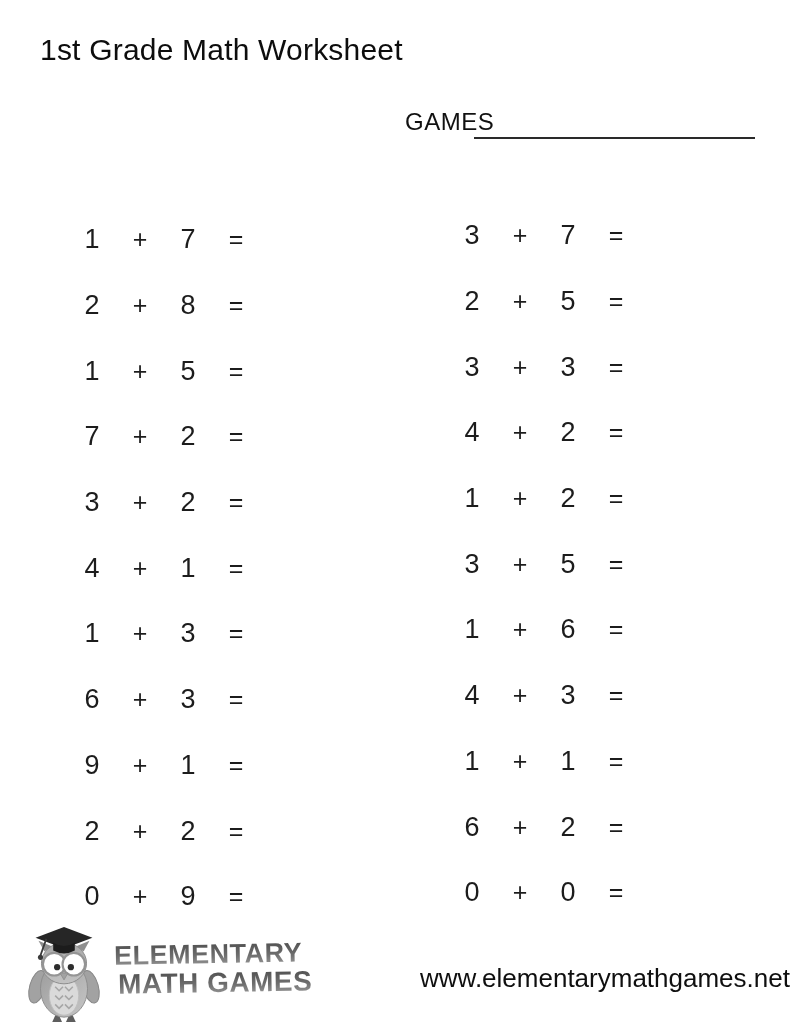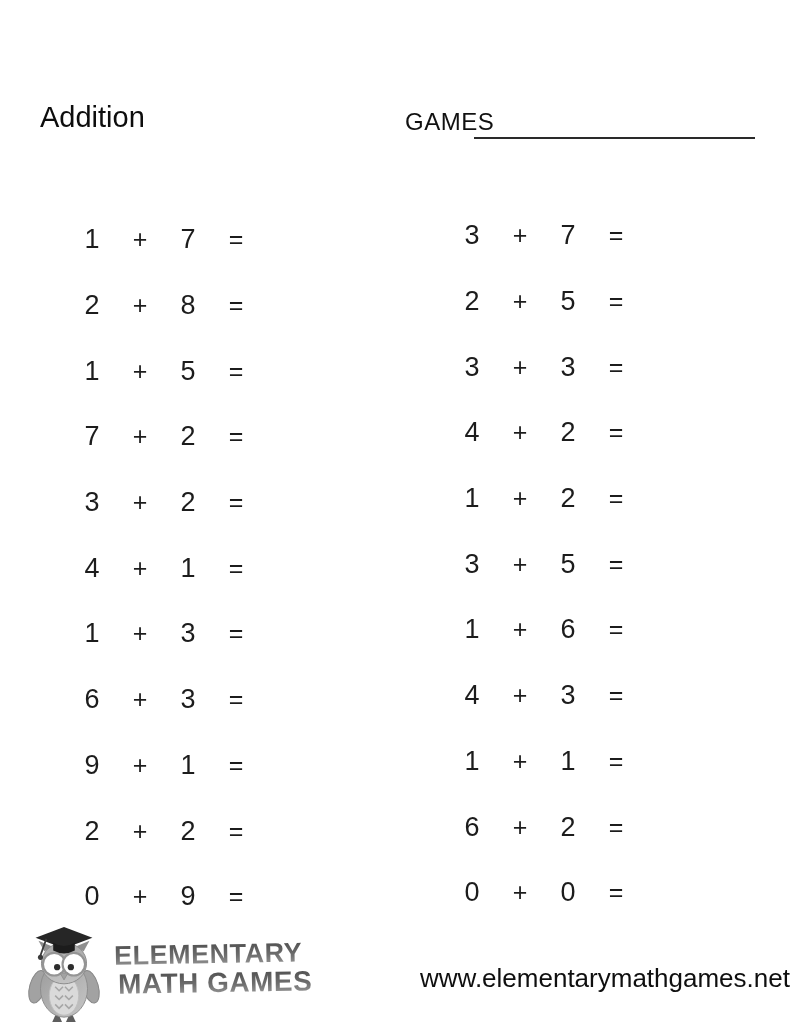--- a/index.html
+++ b/index.html
@@ -106,21 +106,21 @@
     text-align: right;
     font-size: 26px;
     color: #0f0f0f;
   }
 </style>
 </head>
 <body>
 
 <div class="page">
 
-  <div class="subtitle">Addition</div>
+  <div class="title">1st Grade Math Worksheet</div>
   <div class="name-block">GAMES</div>
   <div class="name-line"></div>
 
   <div class="col col-left">
     <div class="prob-row">
         <span>1</span>
         <span class="op">+</span>
         <span>7</span>
         <span class="op">=</span>
       </div>

